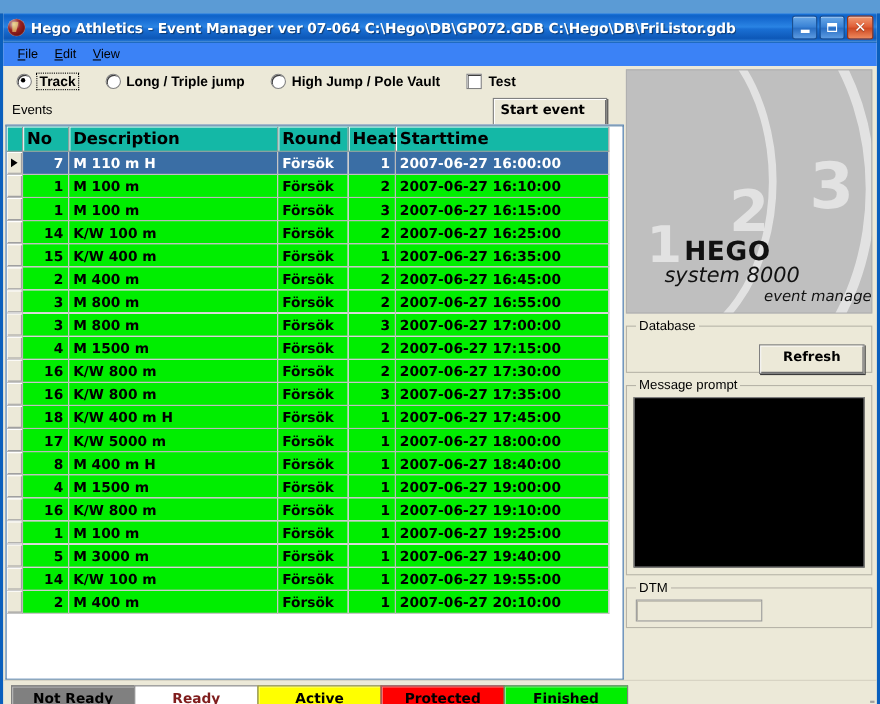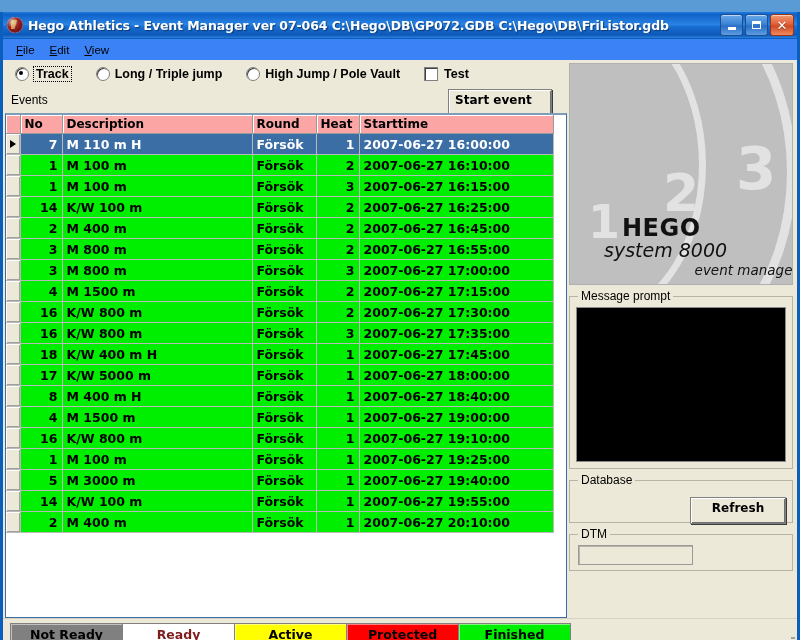--- a/index.html
+++ b/index.html
@@ -215,26 +215,26 @@
     position: relative;
     box-sizing: border-box;
   }
   table.grid {
     border-collapse: collapse;
     width: 547px;
     table-layout: fixed;
     font-family: "DejaVu Sans", sans-serif;
   }
   table.grid th {
-    background: #fca5a5;
+    background: #14b8a6;
     border: 1px solid #9a9a9a;
     border-left: none;
     border-top: none;
     box-shadow: inset 1px 1px 0 #fff;
-    font-size: 12px;
+    font-size: 15px;
     font-weight: bold;
     text-align: left;
     padding: 2px 4px;
     color: #000;
     height: 18px;
     box-sizing: border-box;
     white-space: nowrap;
   }
   table.grid th.selcol {
     width: 14px; padding: 0;
@@ -516,20 +516,28 @@
                 <tr class="row">
                   <td class="selcol"></td>
                   <td class="c-no">14</td>
                   <td class="c-desc">K/W 100 m</td>
                   <td class="c-round">Försök</td>
                   <td class="c-heat">2</td>
                   <td class="c-time">2007-06-27 16:25:00</td>
                 </tr>
                 <tr class="row">
                   <td class="selcol"></td>
+                  <td class="c-no">15</td>
+                  <td class="c-desc">K/W 400 m</td>
+                  <td class="c-round">Försök</td>
+                  <td class="c-heat">1</td>
+                  <td class="c-time">2007-06-27 16:35:00</td>
+                </tr>
+                <tr class="row">
+                  <td class="selcol"></td>
                   <td class="c-no">2</td>
                   <td class="c-desc">M 400 m</td>
                   <td class="c-round">Försök</td>
                   <td class="c-heat">2</td>
                   <td class="c-time">2007-06-27 16:45:00</td>
                 </tr>
                 <tr class="row">
                   <td class="selcol"></td>
                   <td class="c-no">3</td>
                   <td class="c-desc">M 800 m</td>
@@ -655,28 +663,28 @@
           <div class="lanenum ln1">1</div>
           <div class="lanenum ln2">2</div>
           <div class="lanenum ln3">3</div>
           <div class="logo-txt">
             <div class="logo-hego">HEGO</div>
             <div class="logo-sys">system 8000</div>
             <div class="logo-evt">event manager</div>
           </div>
         </div>
 
+        <fieldset class="group grp-db">
+          <legend>Database</legend>
+          <div class="btn refresh-btn">Refresh</div>
+        </fieldset>
+
         <fieldset class="group">
           <legend>Message prompt</legend>
           <div class="msgbox"></div>
-        </fieldset>
-
-        <fieldset class="group grp-db">
-          <legend>Database</legend>
-          <div class="btn refresh-btn">Refresh</div>
         </fieldset>
 
         <fieldset class="group grp-dtm">
           <legend>DTM</legend>
           <div class="dtm-field"></div>
         </fieldset>
       </div>
     </div>
 
     <div class="statusbar">

